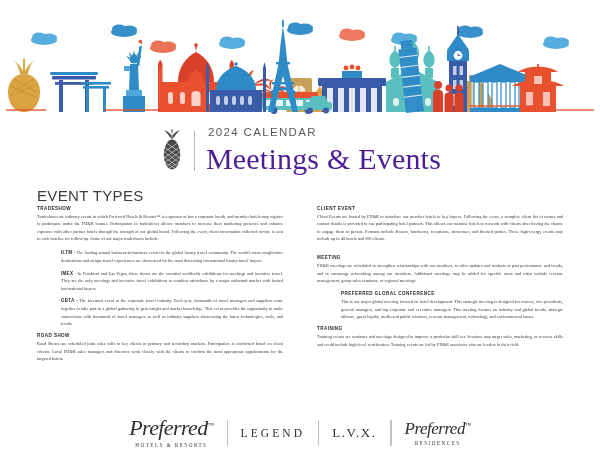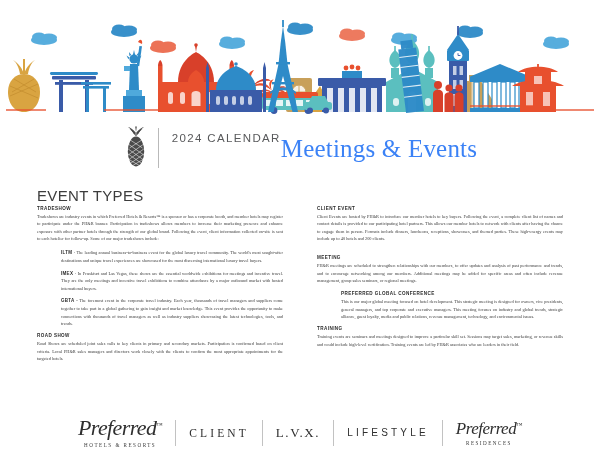--- a/index.html
+++ b/index.html
@@ -19,29 +19,29 @@
   .titleblock {
     position: absolute; top: 126px; left: 0; width: 600px;
     display: flex; align-items: center; justify-content: center;
   }
   .pineapple-logo { width: 26px; height: 44px; flex: none; }
   .pineapple-logo svg { display:block; width:26px; height:44px; }
   .title-divider {
     width: 1px; height: 40px; background: #b9b9b9;
     margin: 0 11px 0 9px; flex:none;
   }
-  .title-text { display: flex; flex-direction: row; justify-content: flex-end; }
+  .title-text { display: flex; flex-direction: column; justify-content: flex-end; }
   .cal-year {
     font-family: "Liberation Sans", sans-serif;
     font-size: 11.5px; letter-spacing: 1.35px; color: #58595b;
     font-weight: 400; line-height: 1.1; padding-left: 2px;
   }
   .cal-name {
     font-family: "Liberation Serif", serif;
-    font-size: 25px; color: #3b82f6; font-weight: 400;
+    font-size: 30px; color: #4c1d95; font-weight: 400;
     line-height: 1.18; letter-spacing: 0.2px; margin-top: 2px;
   }
 
   
   .section-title {
     position: absolute; top: 187px; left: 37px;
     font-size: 15px; font-weight: 400; color: #3c3c3c;
     letter-spacing: 0.35px;
   }
 
@@ -493,34 +493,31 @@
   <div class="footer">
 
     <div class="brand">
       <div class="script"><span>Preferred</span><span class="tm">™</span></div>
       <div class="brand-sub">HOTELS &amp; RESORTS</div>
     </div>
 
     <div class="brand-rule"></div>
 
     <div class="brand">
-      <div class="wordmark">CLIENT</div>
+      <div class="wordmark">LEGEND</div>
     </div>
 
     <div class="brand-rule"></div>
 
     <div class="brand">
       <div class="lvx">L.V.X.</div>
     </div>
 
     <div class="brand-rule"></div>
 
-    <div class="brand">
-      <div class="wordmark-sans">LIFESTYLE</div>
-    </div>
 
     <div class="brand-rule"></div>
 
     <div class="brand">
       <div class="script script-sm"><span>Preferred</span><span class="tm">™</span></div>
       <div class="brand-sub">RESIDENCES</div>
     </div>
 
   </div>
 

